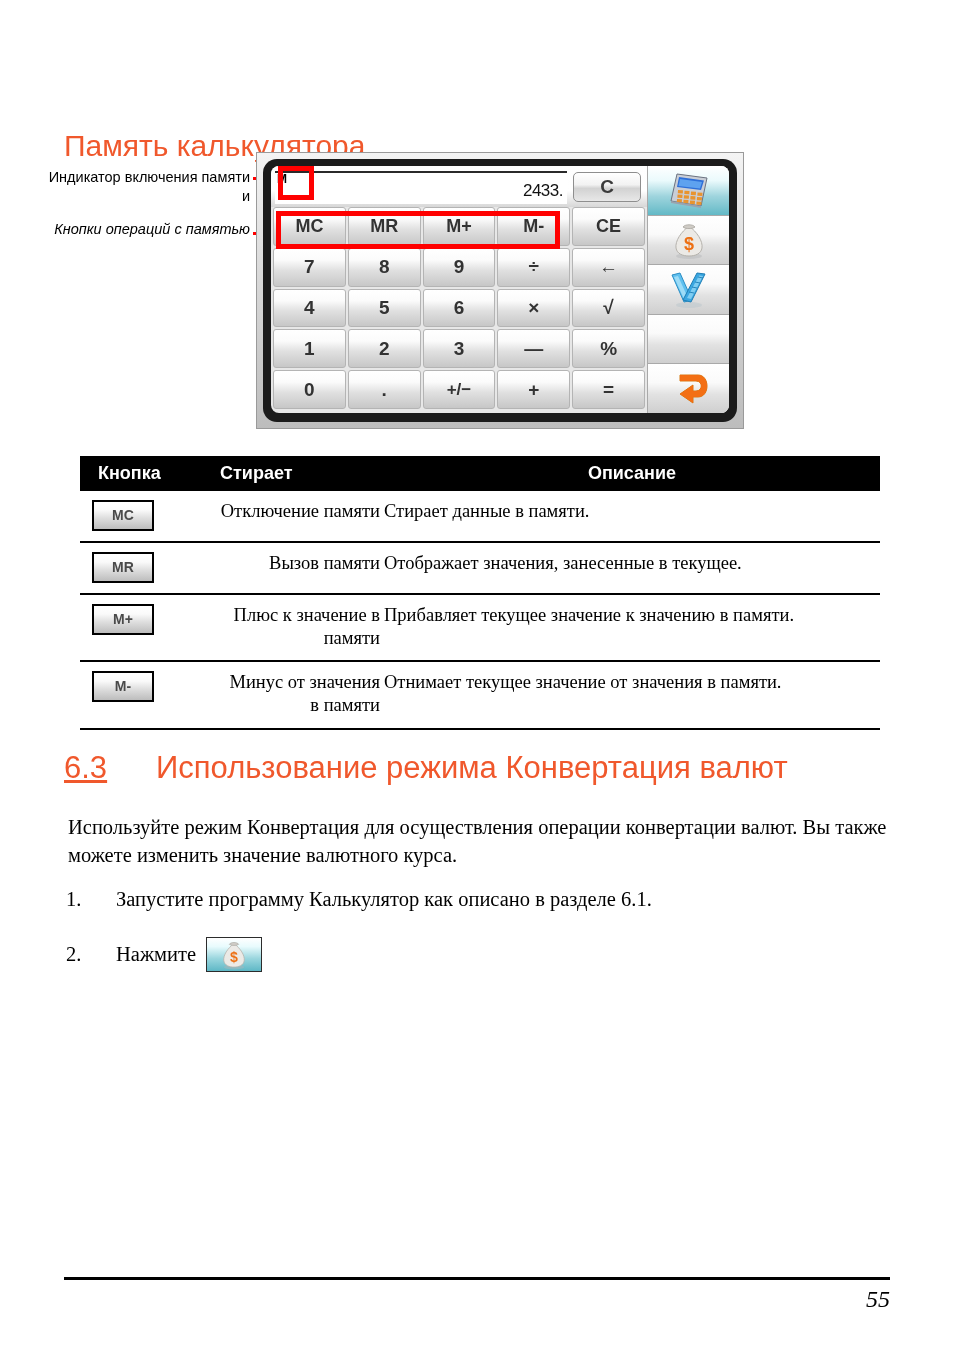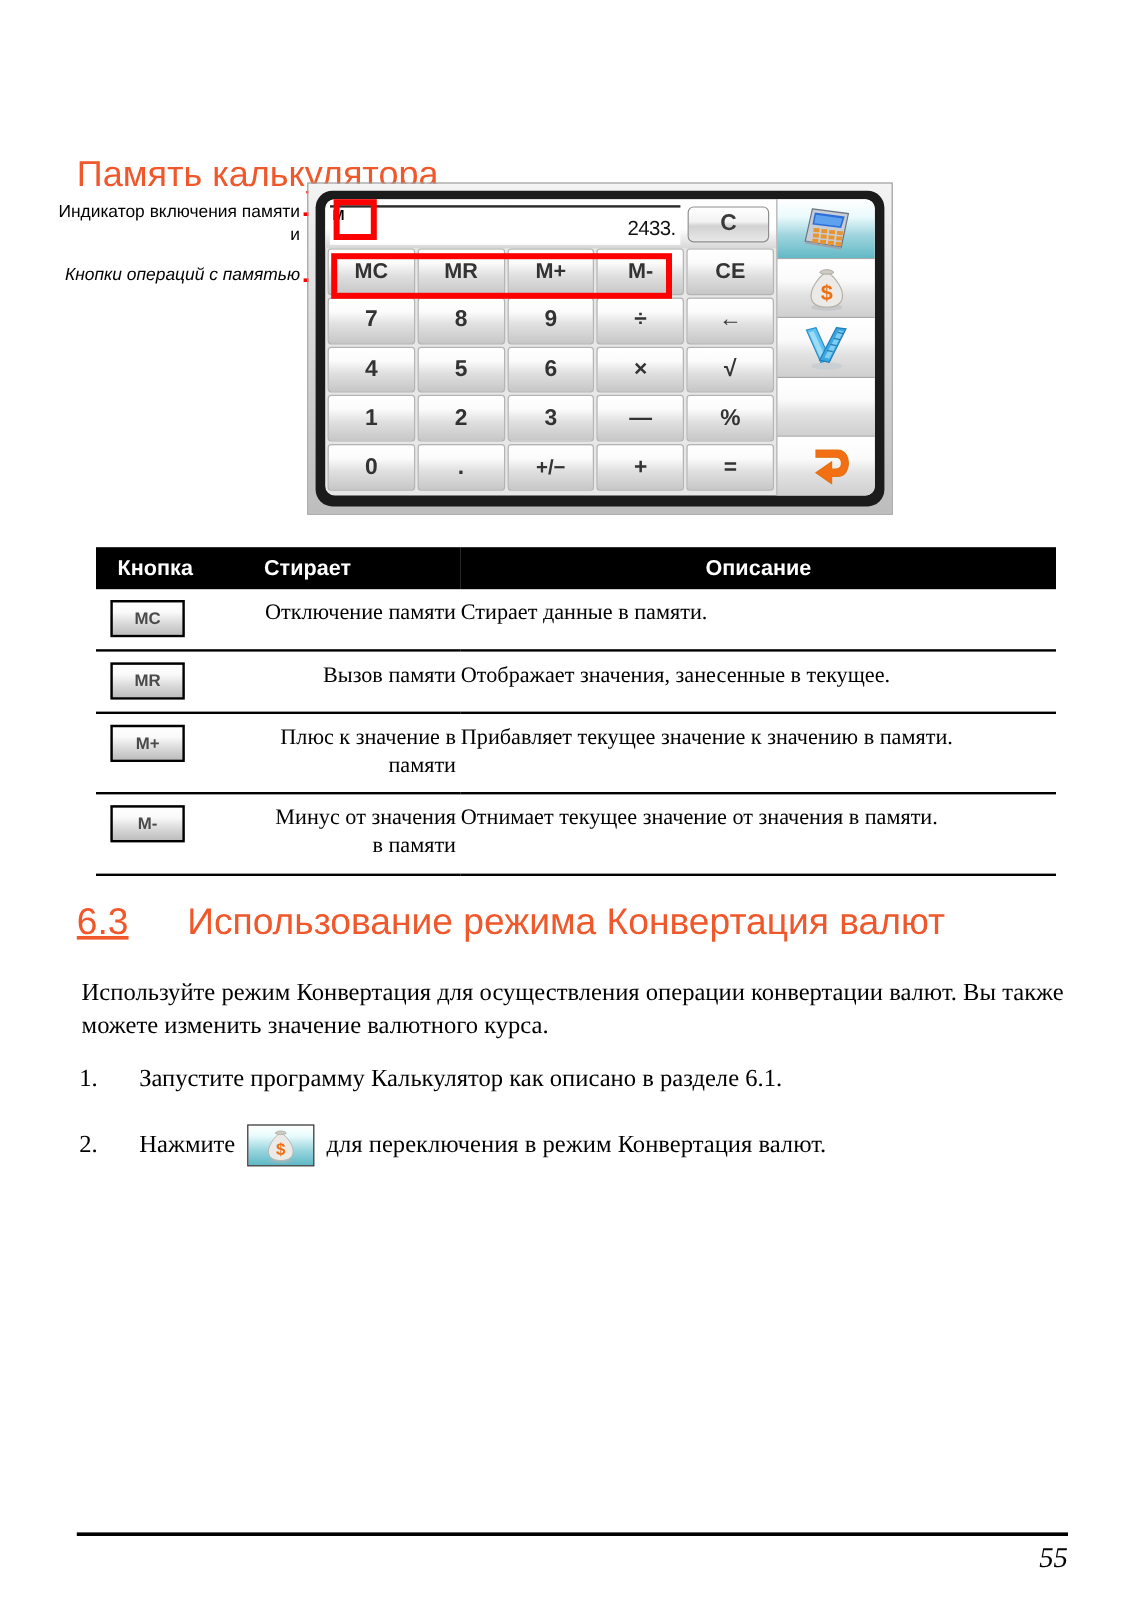--- a/index.html
+++ b/index.html
@@ -512,20 +512,19 @@
     <span class="olist-text">
       <span>Нажмите</span>
       <span class="inline-icon">
         <svg width="54" height="33" viewBox="0 0 48 42" preserveAspectRatio="xMidYMid meet">
           <ellipse cx="24" cy="37" rx="13" ry="3" fill="#a9b5ba" opacity="0.5"></ellipse>
           <path d="M24 7 C16 13 10 22 11 29 C12 35 18 37 24 37 C30 37 36 35 37 29 C38 22 32 13 24 7 Z" fill="#eceae6" stroke="#b5b2ac" stroke-width="1"></path>
           <path d="M18 8 C20 5 28 5 30 8 C28 10 20 10 18 8 Z" fill="#cfccc6" stroke="#a9a6a0" stroke-width="0.8"></path>
           <text x="24" y="31" font-family="Liberation Sans, sans-serif" font-size="18" font-weight="700" fill="#ED7014" text-anchor="middle">$</text>
         </svg>
       </span>
-      <span>для переключения в режим Конвертация валют.</span>
     </span>
   </div>
 
 </div>
 
 <div class="footer-rule"></div>
 <div class="footer-page">55</div>
 
 </body></html>

